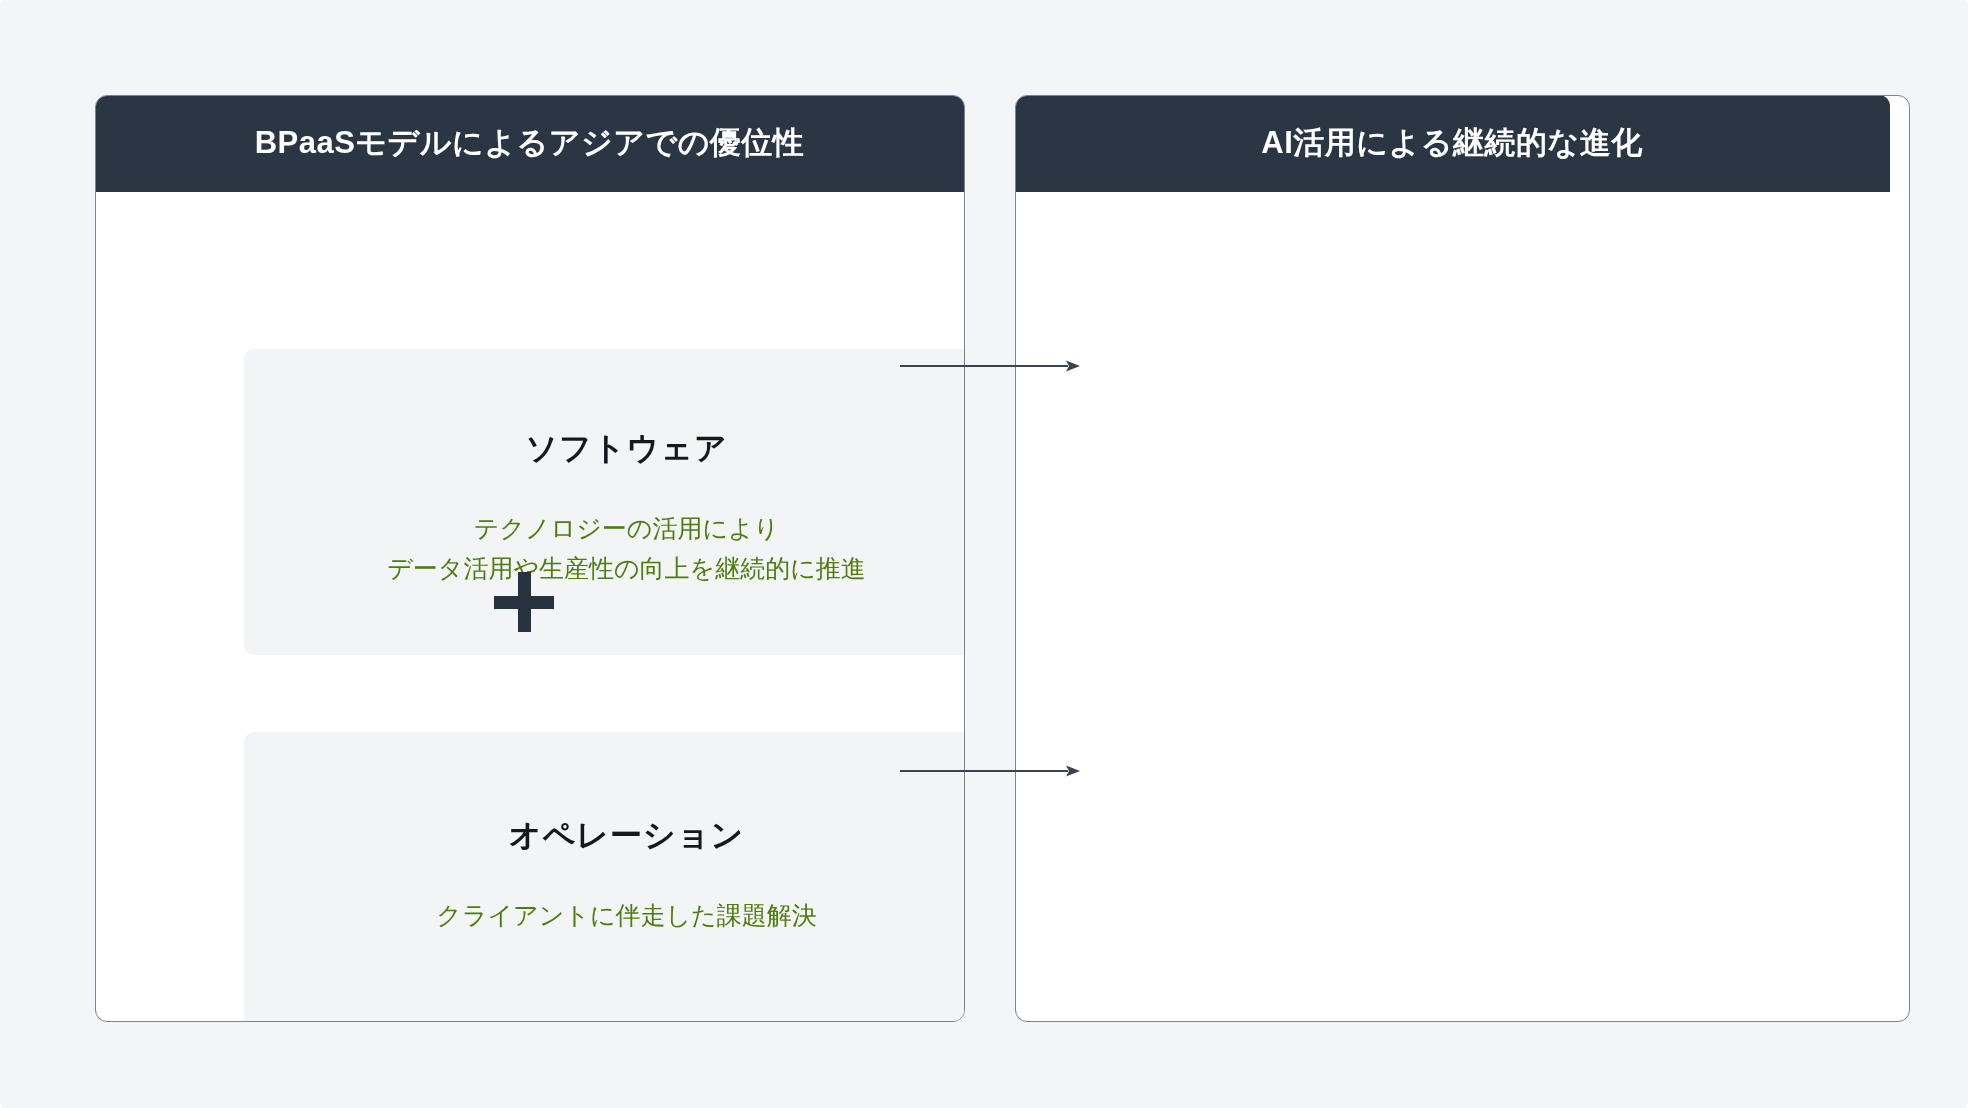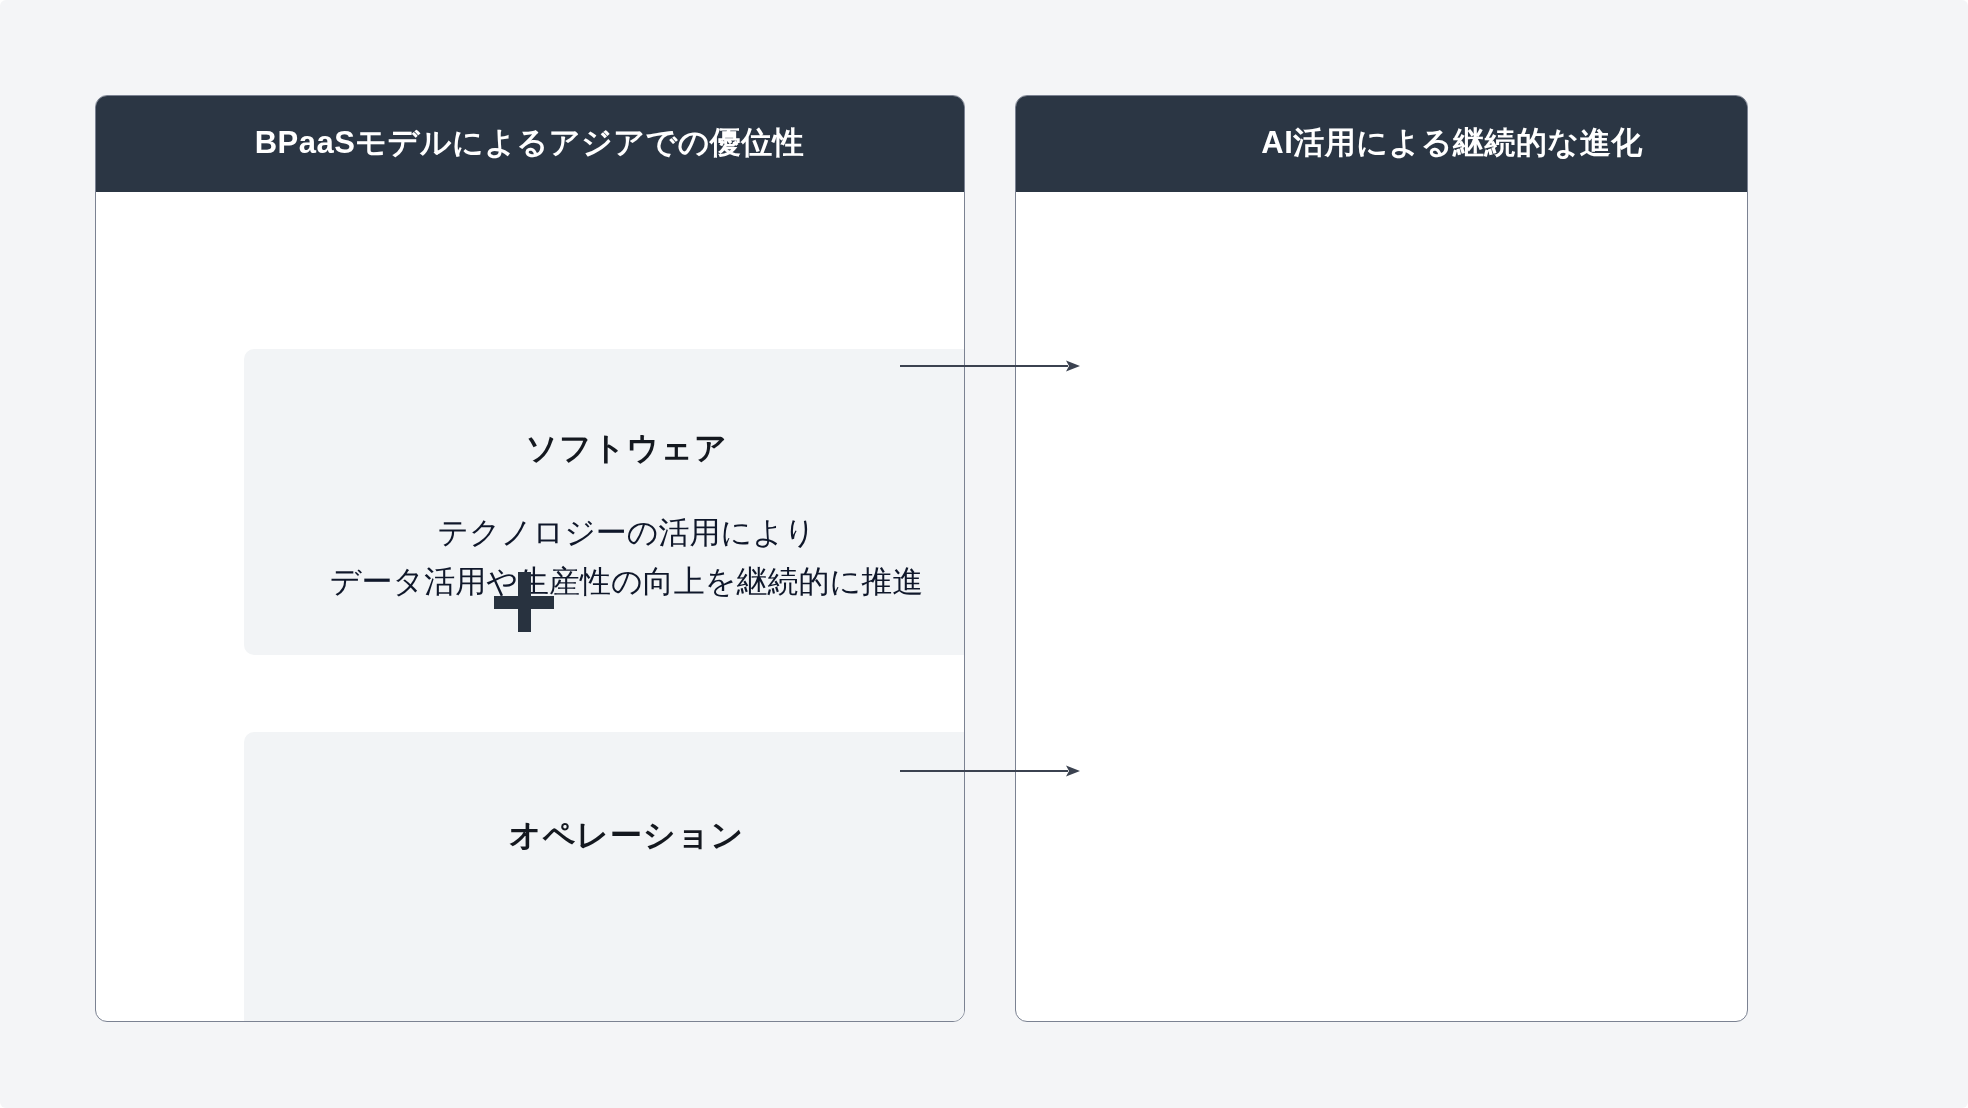--- a/index.html
+++ b/index.html
@@ -27,21 +27,21 @@
 
   .panel {
     position: absolute;
     background: #ffffff;
     border: 1.5px solid #7b8292;
     border-radius: 12px;
     box-sizing: border-box;
     overflow: hidden;
   }
   #panel-left  { left: 95px;   top: 95px; width: 870px; height: 927px; }
-  #panel-right { left: 1015px; top: 95px; width: 733px; height: 927px; }
+  #panel-right { left: 1015px; top: 95px; width: 895px; height: 927px; }
 
   .panel-header {
     position: absolute;
     left: -1.5px;
     top: -1.5px;
     height: 97px;
     background: #2b3644;
     border-radius: 11px 11px 0 0;
     display: flex;
     align-items: center;
@@ -78,22 +78,22 @@
   #card-operation .card-inner { top: 82px; }
 
   .card-title {
     font-size: 32px;
     font-weight: bold;
     color: #14181f;
     letter-spacing: 1px;
     margin-bottom: 38px;
   }
   .card-desc {
-    font-size: 31px;
-    color: #0f172a;
+    font-size: 25px;
+    color: #4d7c0f;
     line-height: 1.58;
   }
   .card-desc-line { display: block; }
 
   #plus-icon {
     position: absolute;
     left: 494px;
     top: 572px;
     width: 60px;
     height: 60px;
@@ -140,20 +140,21 @@
           <span class="card-desc-line">テクノロジーの活用により</span>
           <span class="card-desc-line">データ活用や生産性の向上を継続的に推進</span>
         </div>
       </div>
     </div>
 
     <div class="card" id="card-operation">
       <div class="card-inner">
         <div class="card-title">オペレーション</div>
         <div class="card-desc">
+          <span class="card-desc-line">クライアントに伴走した課題解決</span>
         </div>
       </div>
     </div>
   </div>
 
   <div class="panel" id="panel-right">
     <div class="panel-header">
       <span class="panel-header-title">AI活用による継続的な進化</span>
     </div>
 

